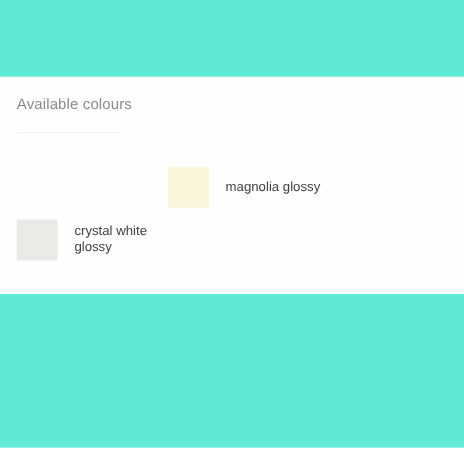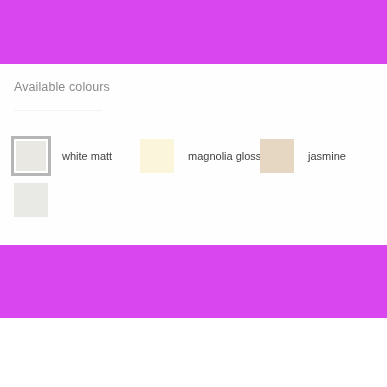--- a/index.html
+++ b/index.html
@@ -11,22 +11,22 @@
     height: 387px;
     overflow: hidden;
     background: #ffffff;
     font-family: "Liberation Sans", sans-serif;
     -webkit-font-smoothing: antialiased;
   }
 
   .panel {
     position: relative;
     width: 387px;
-    height: 318px;
-    background: #d946ef;
+    height: 373px;
+    background: #5eead4;
     box-sizing: border-box;
     text-decoration: underline;
   }
 
   
   .section-divider {
     position: absolute;
     left: 0;
     top: 64px;
     width: 387px;
@@ -125,39 +125,28 @@
 
   <div class="section-divider"></div>
 
   <div class="colours-section">
 
     <h2 class="section-title">Available colours</h2>
 
     <div class="title-underline"></div>
 
     <div class="swatch-grid" id="swatch-grid">
-        <div class="swatch-item col-1 row-1">
-          <div class="swatch-frame selected">
-            <span class="swatch-chip" style="background: rgb(234, 232, 227);"></span>
-          </div>
-          <span class="swatch-label">white matt</span>
-        </div>
         <div class="swatch-item col-1 row-2">
           <div class="swatch-frame">
             <span class="swatch-chip" style="background: rgb(233, 234, 229);"></span>
           </div>
+          <span class="swatch-label">crystal white glossy</span>
         </div>
         <div class="swatch-item col-2 row-1">
           <div class="swatch-frame">
             <span class="swatch-chip" style="background: rgb(251, 245, 220);"></span>
           </div>
           <span class="swatch-label">magnolia glossy</span>
         </div>
-        <div class="swatch-item col-3 row-1">
-          <div class="swatch-frame">
-            <span class="swatch-chip" style="background: rgb(229, 215, 193);"></span>
-          </div>
-          <span class="swatch-label">jasmine</span>
-        </div>
       </div>
 
   </div>
 </div>
 
 </body></html>

